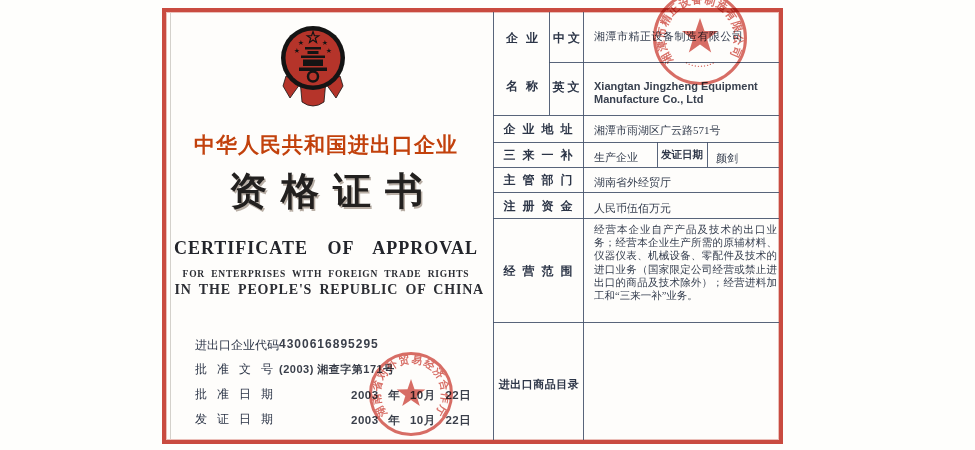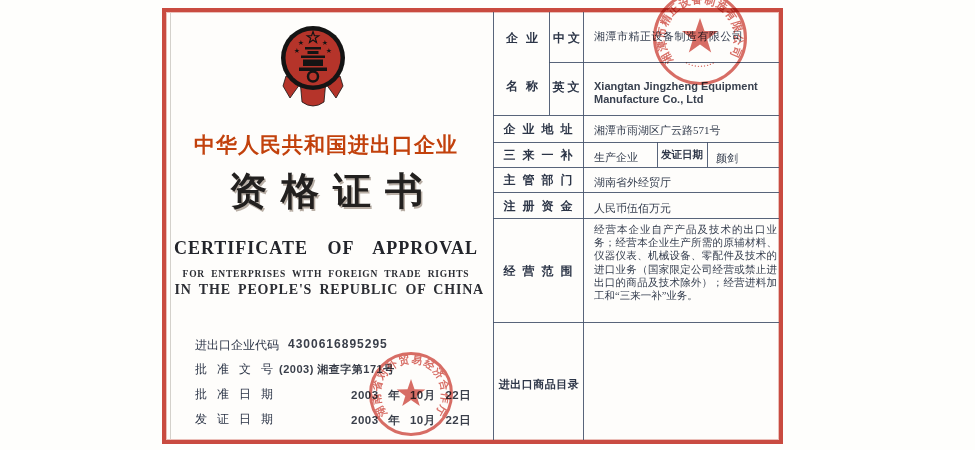--- a/index.html
+++ b/index.html
@@ -33,21 +33,21 @@
   .emblem{position:absolute;left:276px;top:20px;}
   .title-cn{left:168px;width:316px;top:131px;font-size:21px;font-weight:600;letter-spacing:1px;text-align:center;color:#c2410c;}
   .title-cn2{left:168px;width:316px;top:166px;font-size:38px;font-weight:bold;letter-spacing:14px;padding-left:14px;text-align:center;color:#22201f;text-shadow:1.5px 2px 0 rgba(125,110,95,.55);}
   .title-en{left:168px;width:316px;top:238px;font-size:18px;font-weight:bold;word-spacing:14px;letter-spacing:1px;text-align:center;color:#22242a;}
   .sub-en1{left:168px;width:316px;top:269px;font-size:9.5px;font-weight:bold;letter-spacing:.8px;word-spacing:3px;text-align:center;color:#2b2d33;}
   .sub-en2{left:168px;width:316px;top:282px;font-size:14px;font-weight:bold;letter-spacing:.8px;word-spacing:3px;text-align:right;color:#2b2d33;}
   .fld-lbl{font-size:12px;color:var(--ink);}
   .spread4{letter-spacing:10px;}
   .fld-val{font-family:"Liberation Sans","DejaVu Sans",sans-serif;font-weight:bold;font-size:11.5px;color:#3a3f4a;letter-spacing:.5px;}
   .code-lbl{left:195px;top:337px;}
-  .code-val{left:288px;top:337px;font-size:12px;letter-spacing:1px;}
+  .code-val{left:279px;top:337px;font-size:12px;letter-spacing:1px;}
   .appr-lbl{left:195px;top:361px;}
   .appr-val{left:279px;top:362px;font-size:11px;}
   .adate-lbl{left:195px;top:386px;}
   .adate-val{left:351px;top:388px;word-spacing:6px;}
   .idate-lbl{left:195px;top:411px;}
   .idate-val{left:351px;top:413px;word-spacing:6px;}
   
   .tl{position:absolute;background:var(--line);opacity:.9;}
   .v1{left:493px;top:12px;width:1px;height:428px;}
   .v2{left:549px;top:12px;width:1px;height:103px;}

